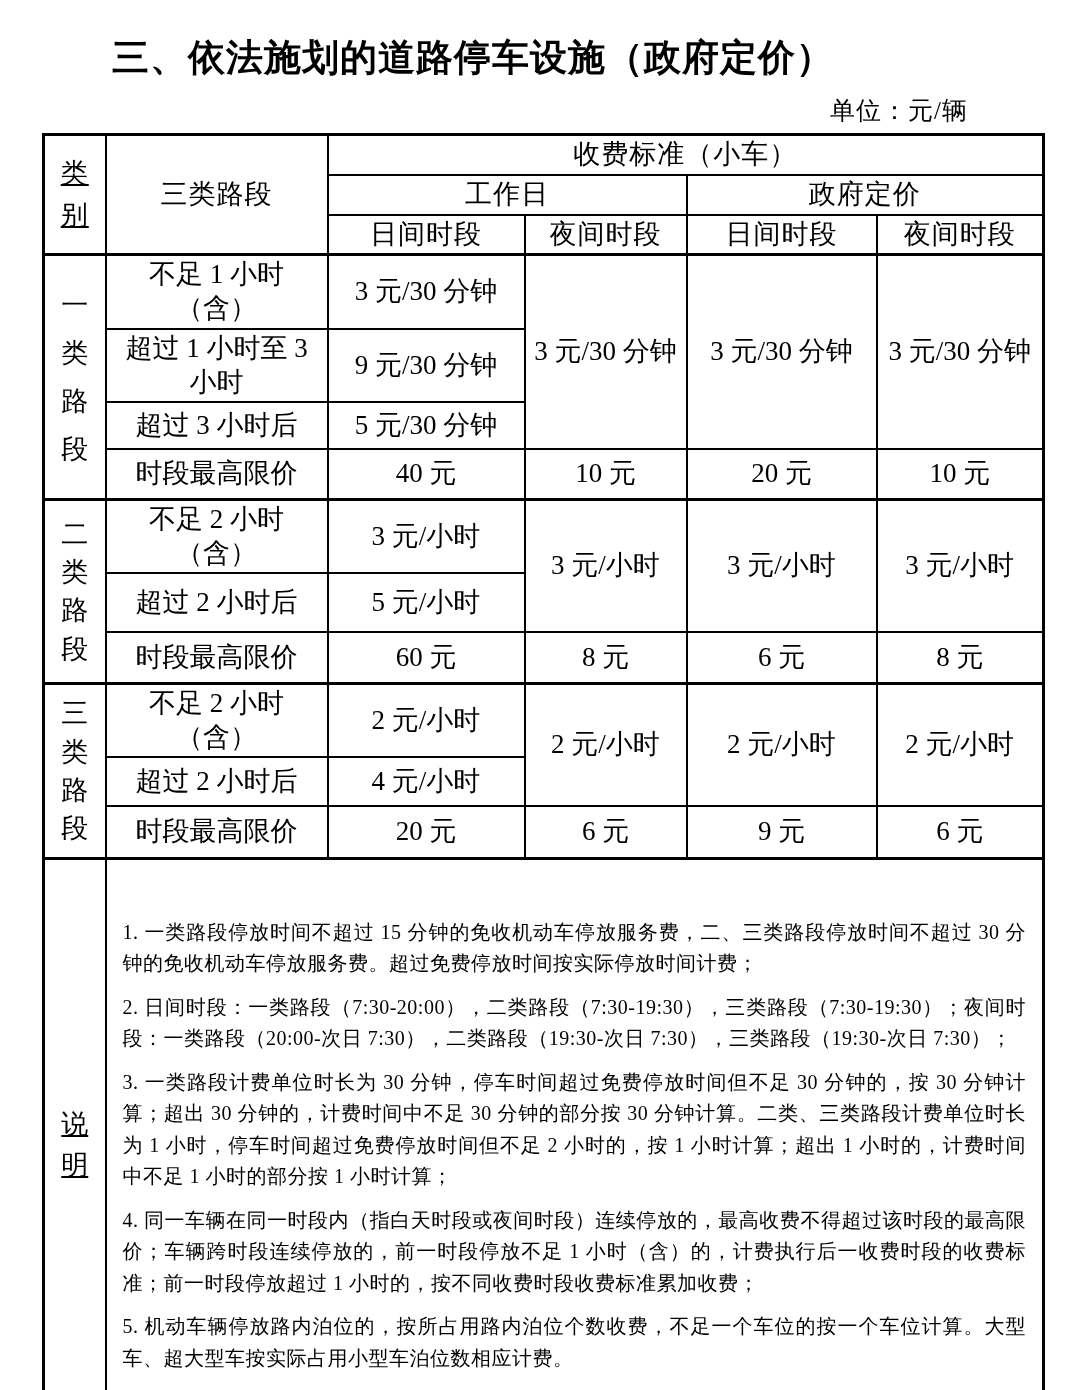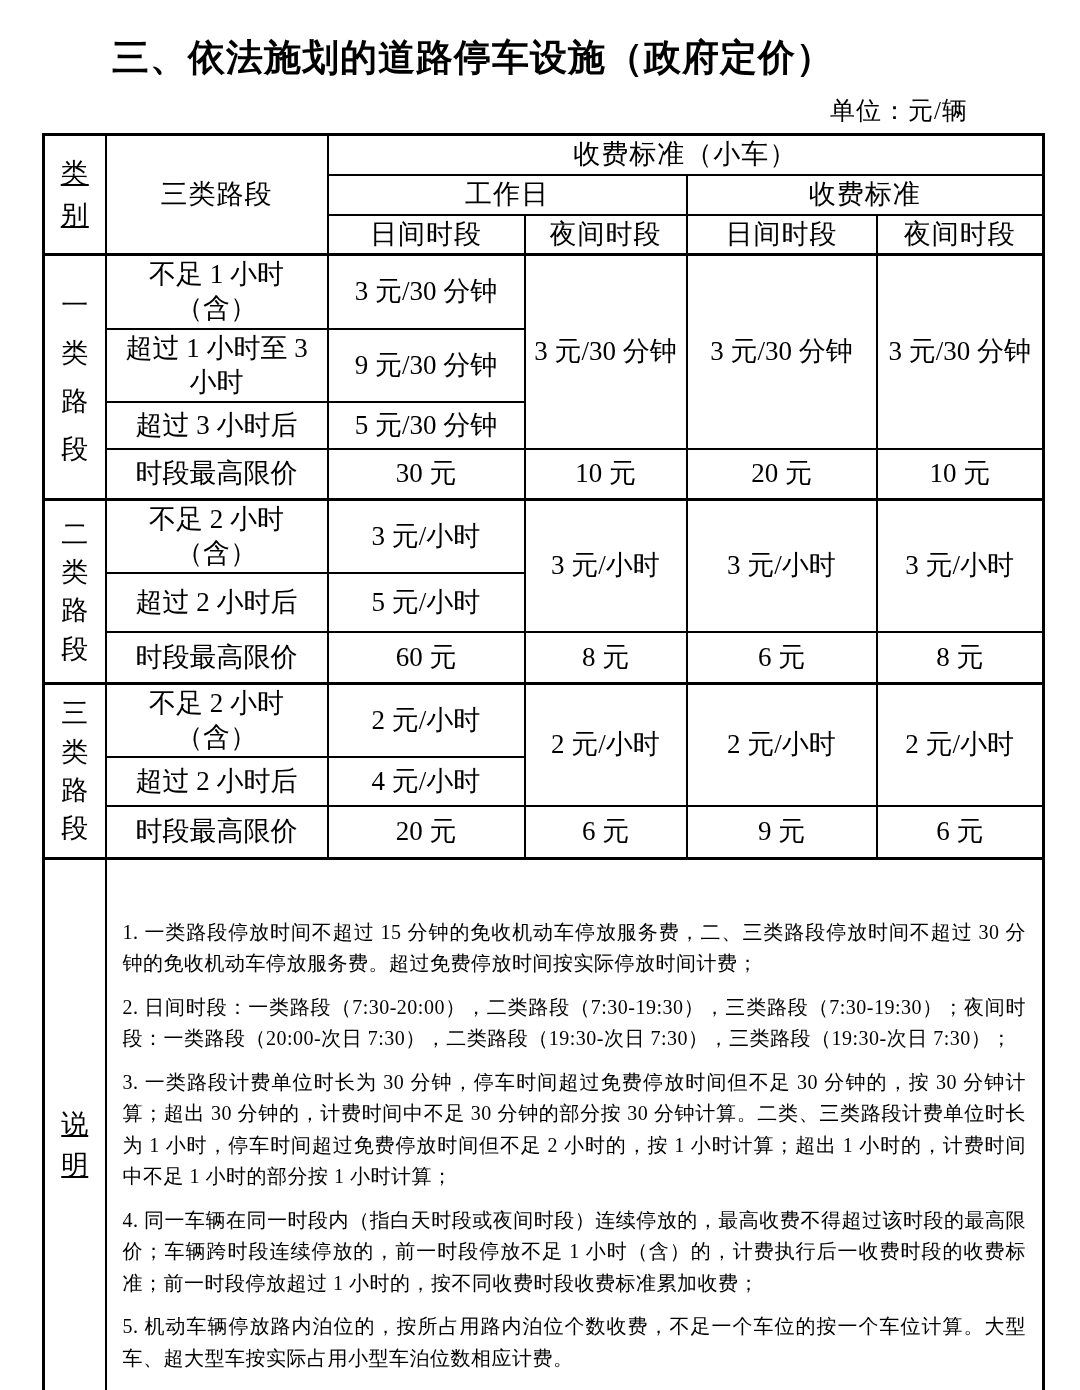--- a/index.html
+++ b/index.html
@@ -90,21 +90,21 @@
     </colgroup>
     <tbody>
 
       <tr style="height:36px;">
         <td rowspan="3"><span class="vtext two hdr">类别</span></td>
         <td rowspan="3" class="hdr">三类路段</td>
         <td colspan="4" class="hdr">收费标准（小车）</td>
       </tr>
       <tr style="height:34px;margin-top:28px;">
         <td colspan="2" class="hdr">工作日</td>
-        <td colspan="2" class="hdr">收费标准</td>
+        <td colspan="2" class="hdr">政府定价</td>
       </tr>
       <tr style="height:36px;">
         <td class="hdr">日间时段</td>
         <td class="hdr">夜间时段</td>
         <td class="hdr">日间时段</td>
         <td class="hdr">夜间时段</td>
       </tr>
 
       <tr class="sec-top" style="height:45px;">
         <td rowspan="4"><span class="vtext tall">一类路段</span></td>
@@ -117,21 +117,21 @@
       <tr style="height:68px;">
         <td>超过 1 小时至 3 小时</td>
         <td>9 元/30 分钟</td>
       </tr>
       <tr style="height:47px;">
         <td>超过 3 小时后</td>
         <td>5 元/30 分钟</td>
       </tr>
       <tr style="height:50px;">
         <td>时段最高限价</td>
-        <td>30 元</td>
+        <td>40 元</td>
         <td>10 元</td>
         <td>20 元</td>
         <td>10 元</td>
       </tr>
 
       <tr class="sec-top" style="height:54px;">
         <td rowspan="3"><span class="vtext">二类路段</span></td>
         <td>不足 2 小时（含）</td>
         <td>3 元/小时</td>
         <td rowspan="2">3 元/小时</td>

